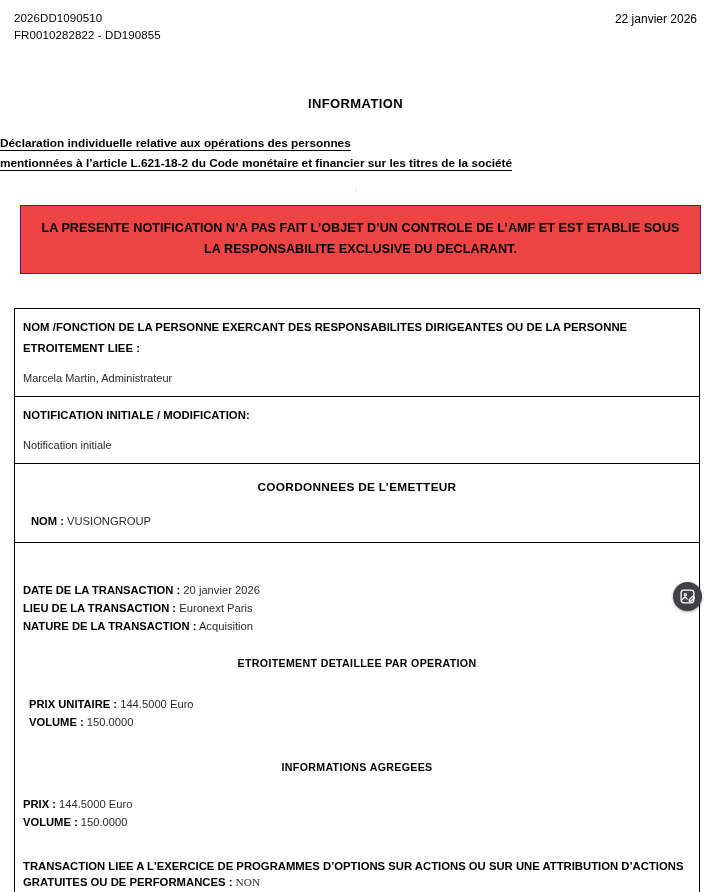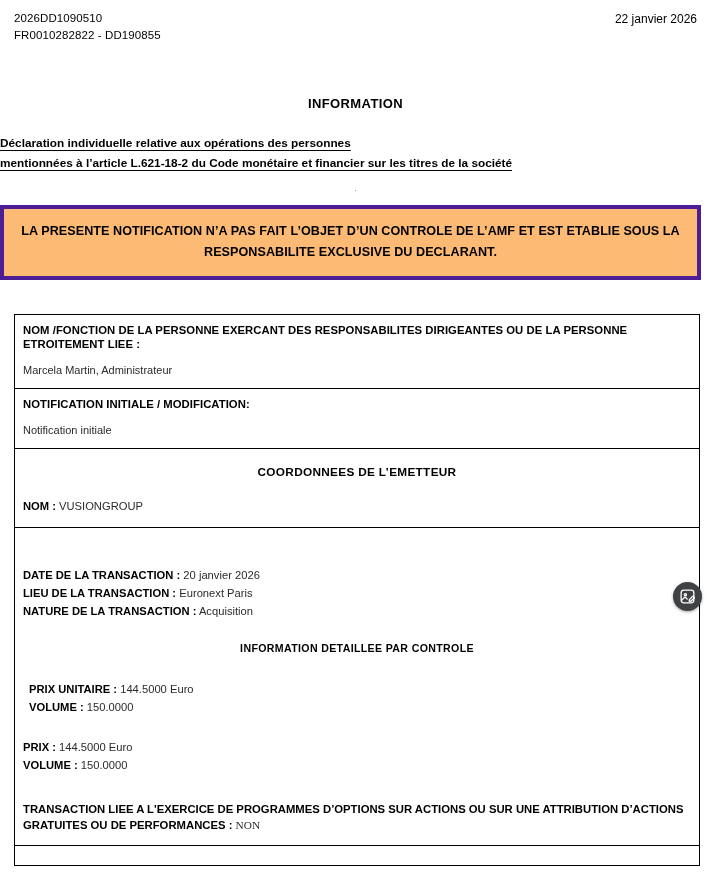--- a/index.html
+++ b/index.html
@@ -69,23 +69,23 @@
     text-align: center;
     font-size: 8px;
     line-height: 8px;
     color: #555;
     margin-top: 12px;
     height: 8px;
   }
 
   
   .notice-banner {
-    margin: 12px 10px 0 0;
-    border: 4px solid #4c1d95;
-    background: #fdba74;
+    margin: 12px 10px 0 20px;
+    border: 1px solid #4c1d95;
+    background: #ef4444;
     padding: 12px 14px 13px 14px;
     text-align: center;
     font-weight: bold;
     font-size: 12.6px;
     line-height: 21px;
     letter-spacing: 0.05px;
   }
 
   
   .main-table {
@@ -95,21 +95,21 @@
   }
   .row {
     border-bottom: 1px solid #000000;
     padding: 7px 8px 9px 8px;
   }
   .row:last-child { border-bottom: none; }
 
   .row-heading {
     font-weight: bold;
     font-size: 11.3px;
-    line-height: 14px;
+    line-height: 21px;
     letter-spacing: 0.05px;
   }
   .row-value {
     font-size: 11px;
     line-height: 15px;
     margin-top: 12px;
     color: #2b2b2b;
   }
   .row-center-heading {
     text-align: center;
@@ -205,21 +205,21 @@
       <div class="row-value">Marcela Martin, Administrateur</div>
     </div>
 
     <div class="row cell-pad">
       <div class="row-heading">NOTIFICATION INITIALE / MODIFICATION:</div>
       <div class="row-value">Notification initiale</div>
     </div>
 
     <div class="row cell-pad-sm">
       <div class="row-center-heading">COORDONNEES DE L’EMETTEUR</div>
-      <div class="kv" style="margin-top:16px;">
+      <div class="kv" style="margin-top:16px;margin-left:8px;">
         <b>NOM :</b>
         <span class="val">VUSIONGROUP</span>
       </div>
     </div>
 
     <div class="row cell-pad-sm">
 
       <div style="margin-top:31px;">
         <div class="kv">
           <b>DATE DE LA TRANSACTION :</b>
@@ -228,33 +228,34 @@
         <div class="kv">
           <b>LIEU DE LA TRANSACTION :</b>
           <span class="val">Euronext Paris</span>
         </div>
         <div class="kv">
           <b>NATURE DE LA TRANSACTION :</b>
           <span class="val">Acquisition</span>
         </div>
       </div>
 
-      <div class="section-sub">INFORMATION DETAILLEE PAR CONTROLE</div>
+      <div class="section-sub">ETROITEMENT DETAILLEE PAR OPERATION</div>
 
       <div class="detail-list">
         <div class="kv">
           <b>PRIX UNITAIRE :</b>
           <span class="val">144.5000 Euro</span>
         </div>
         <div class="kv">
           <b>VOLUME :</b>
           <span class="val">150.0000</span>
         </div>
       </div>
 
+      <div class="section-sub" style="margin-top:30px;">INFORMATIONS AGREGEES</div>
 
       <div class="aggregate-list">
         <div class="kv">
           <b>PRIX :</b>
           <span class="val">144.5000 Euro</span>
         </div>
         <div class="kv">
           <b>VOLUME :</b>
           <span class="val">150.0000</span>
         </div>

